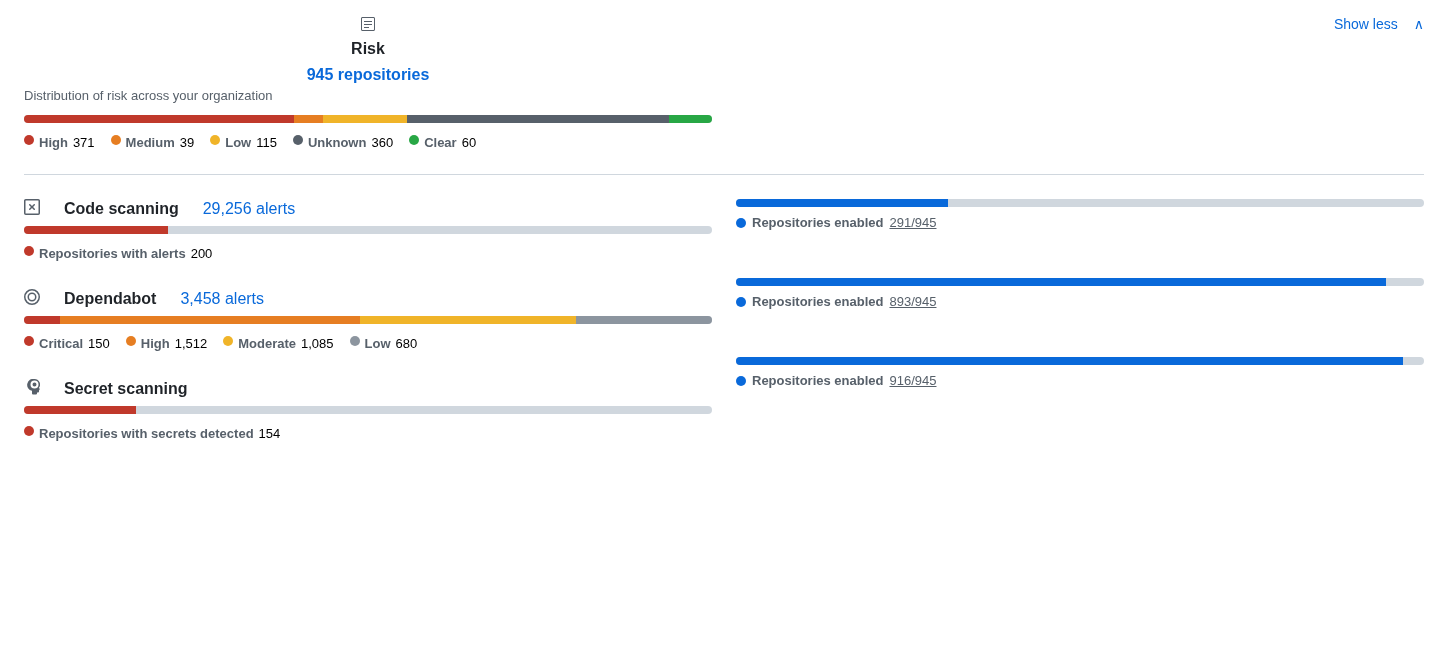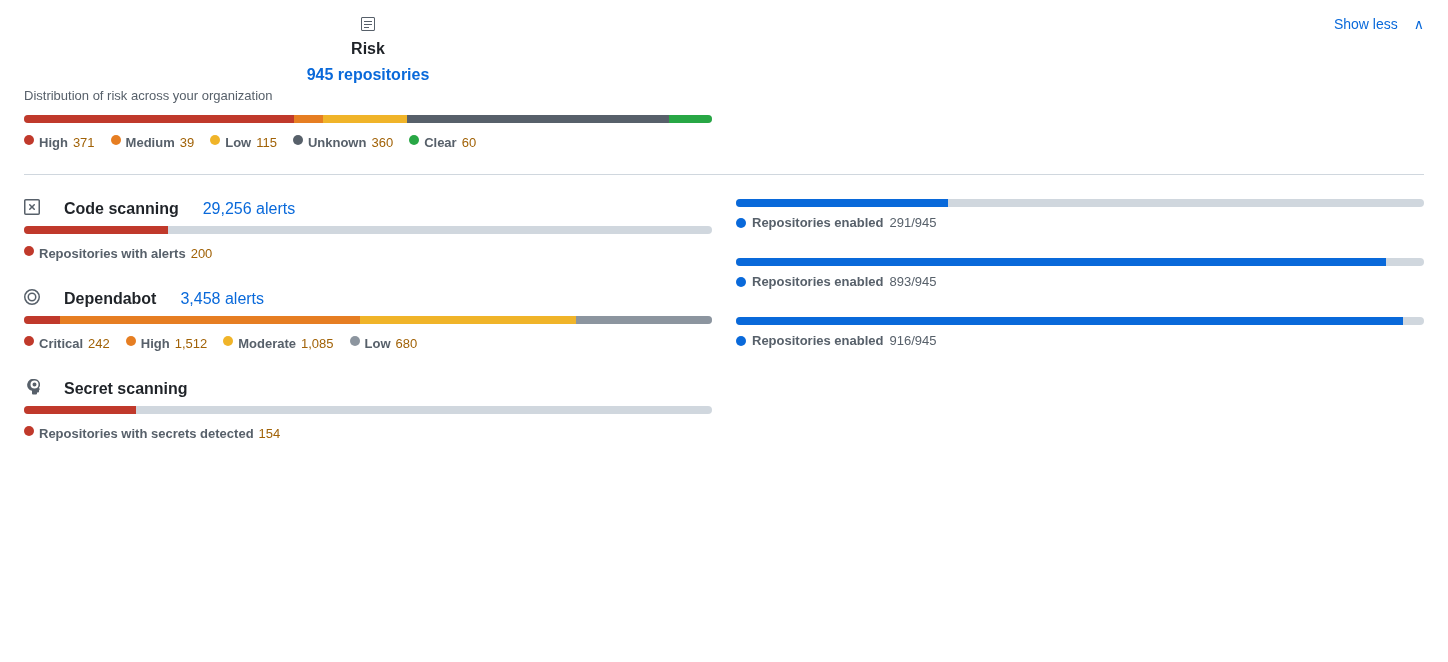--- a/index.html
+++ b/index.html
@@ -90,21 +90,21 @@
       width: 10px;
       height: 10px;
       border-radius: 50%;
       flex-shrink: 0;
     }
     .legend-label {
       color: #57606a;
       font-weight: 600;
     }
     .legend-value {
-      color: #a16207;
+      color: #000000;
     }
     .sections-grid {
       display: grid;
       grid-template-columns: 1fr 1fr;
       gap: 24px;
     }
     .scan-section {
       margin-bottom: 28px;
     }
     .scan-title {
@@ -127,39 +127,41 @@
       display: flex;
       flex-wrap: wrap;
       gap: 6px 16px;
       font-size: 13px;
       margin-top: 8px;
     }
     .right-panel {
       display: flex;
       flex-direction: column;
       justify-content: flex-start;
+      gap: 20px;
     }
     .right-bar-group {
       margin-bottom: 28px;
     }
     .right-bar-group .progress-bar-container {
       margin-bottom: 8px;
     }
     .enabled-legend {
       display: flex;
       align-items: center;
       gap: 6px;
       font-size: 13px;
     }
     .enabled-label {
       color: #57606a;
       font-weight: 600;
     }
     .enabled-value {
       color: #57606a;
+      text-decoration: underline;
     }
   </style>
 </head>
 <body>
 
 <div class="container">
 
   <a class="show-less">
     <span>Show less</span>
     <span>∧</span>
@@ -257,21 +259,21 @@
         <div class="progress-bar-container">
           <div class="progress-segment" style="width:5.2%; background:#c0392b;"></div>
           <div class="progress-segment" style="width:43.7%; background:#e67e22;"></div>
           <div class="progress-segment" style="width:31.4%; background:#f0b429;"></div>
           <div class="progress-segment" style="width:19.7%; background:#8c959f;"></div>
         </div>
         <div class="scan-legend">
           <div class="legend-item">
             <div class="legend-dot" style="background:#c0392b;"></div>
             <span class="legend-label">Critical</span>
-            <span class="legend-value">242</span>
+            <span class="legend-value">150</span>
           </div>
           <div class="legend-item">
             <div class="legend-dot" style="background:#e67e22;"></div>
             <span class="legend-label">High</span>
             <span class="legend-value">1,512</span>
           </div>
           <div class="legend-item">
             <div class="legend-dot" style="background:#f0b429;"></div>
             <span class="legend-label">Moderate</span>
             <span class="legend-value">1,085</span>

